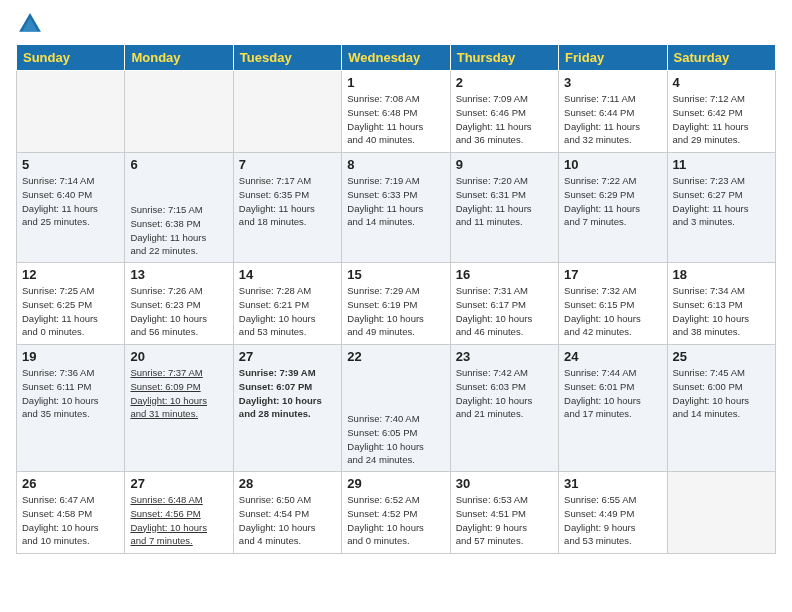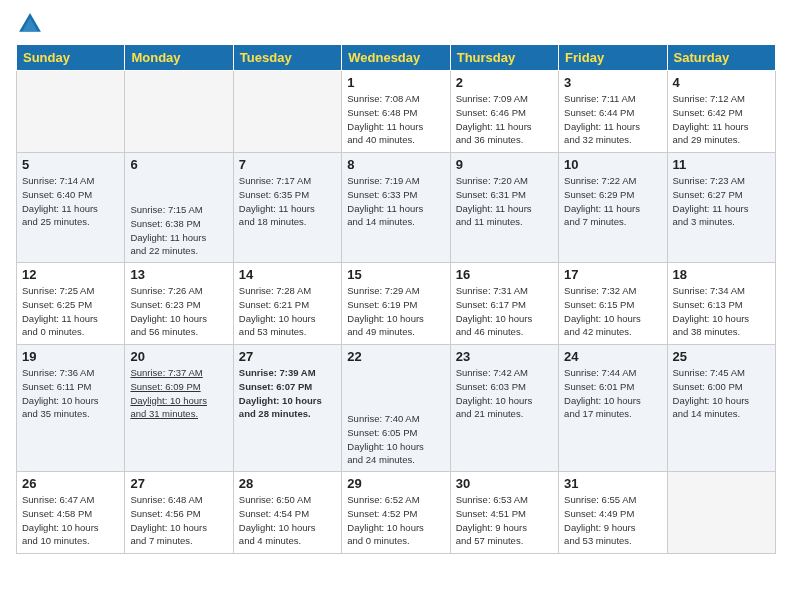--- a/index.html
+++ b/index.html
@@ -307,21 +307,21 @@
         <tr>
           <td>
             <div class="day-number">26</div>
             <div class="day-info" style="white-space: pre-line;">Sunrise: 6:47 AM
 Sunset: 4:58 PM
 Daylight: 10 hours
 and 10 minutes.</div>
           </td>
           <td>
             <div class="day-number">27</div>
-            <div class="day-info" style="white-space: pre-line;">Sunrise: 6:48 AM
+            <div class="day-info" style="white-space: pre-line; text-decoration: underline;">Sunrise: 6:48 AM
 Sunset: 4:56 PM
 Daylight: 10 hours
 and 7 minutes.</div>
           </td>
           <td>
             <div class="day-number">28</div>
             <div class="day-info" style="white-space: pre-line;">Sunrise: 6:50 AM
 Sunset: 4:54 PM
 Daylight: 10 hours
 and 4 minutes.</div>

